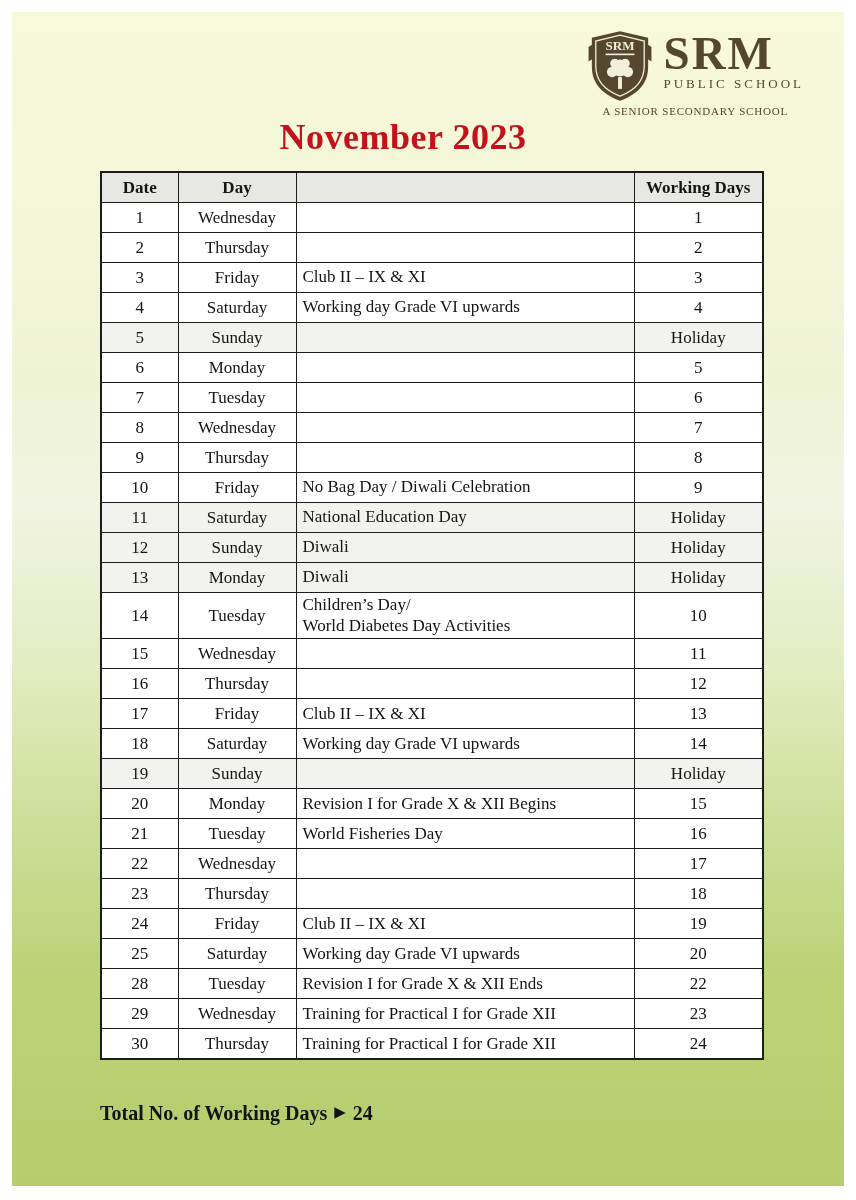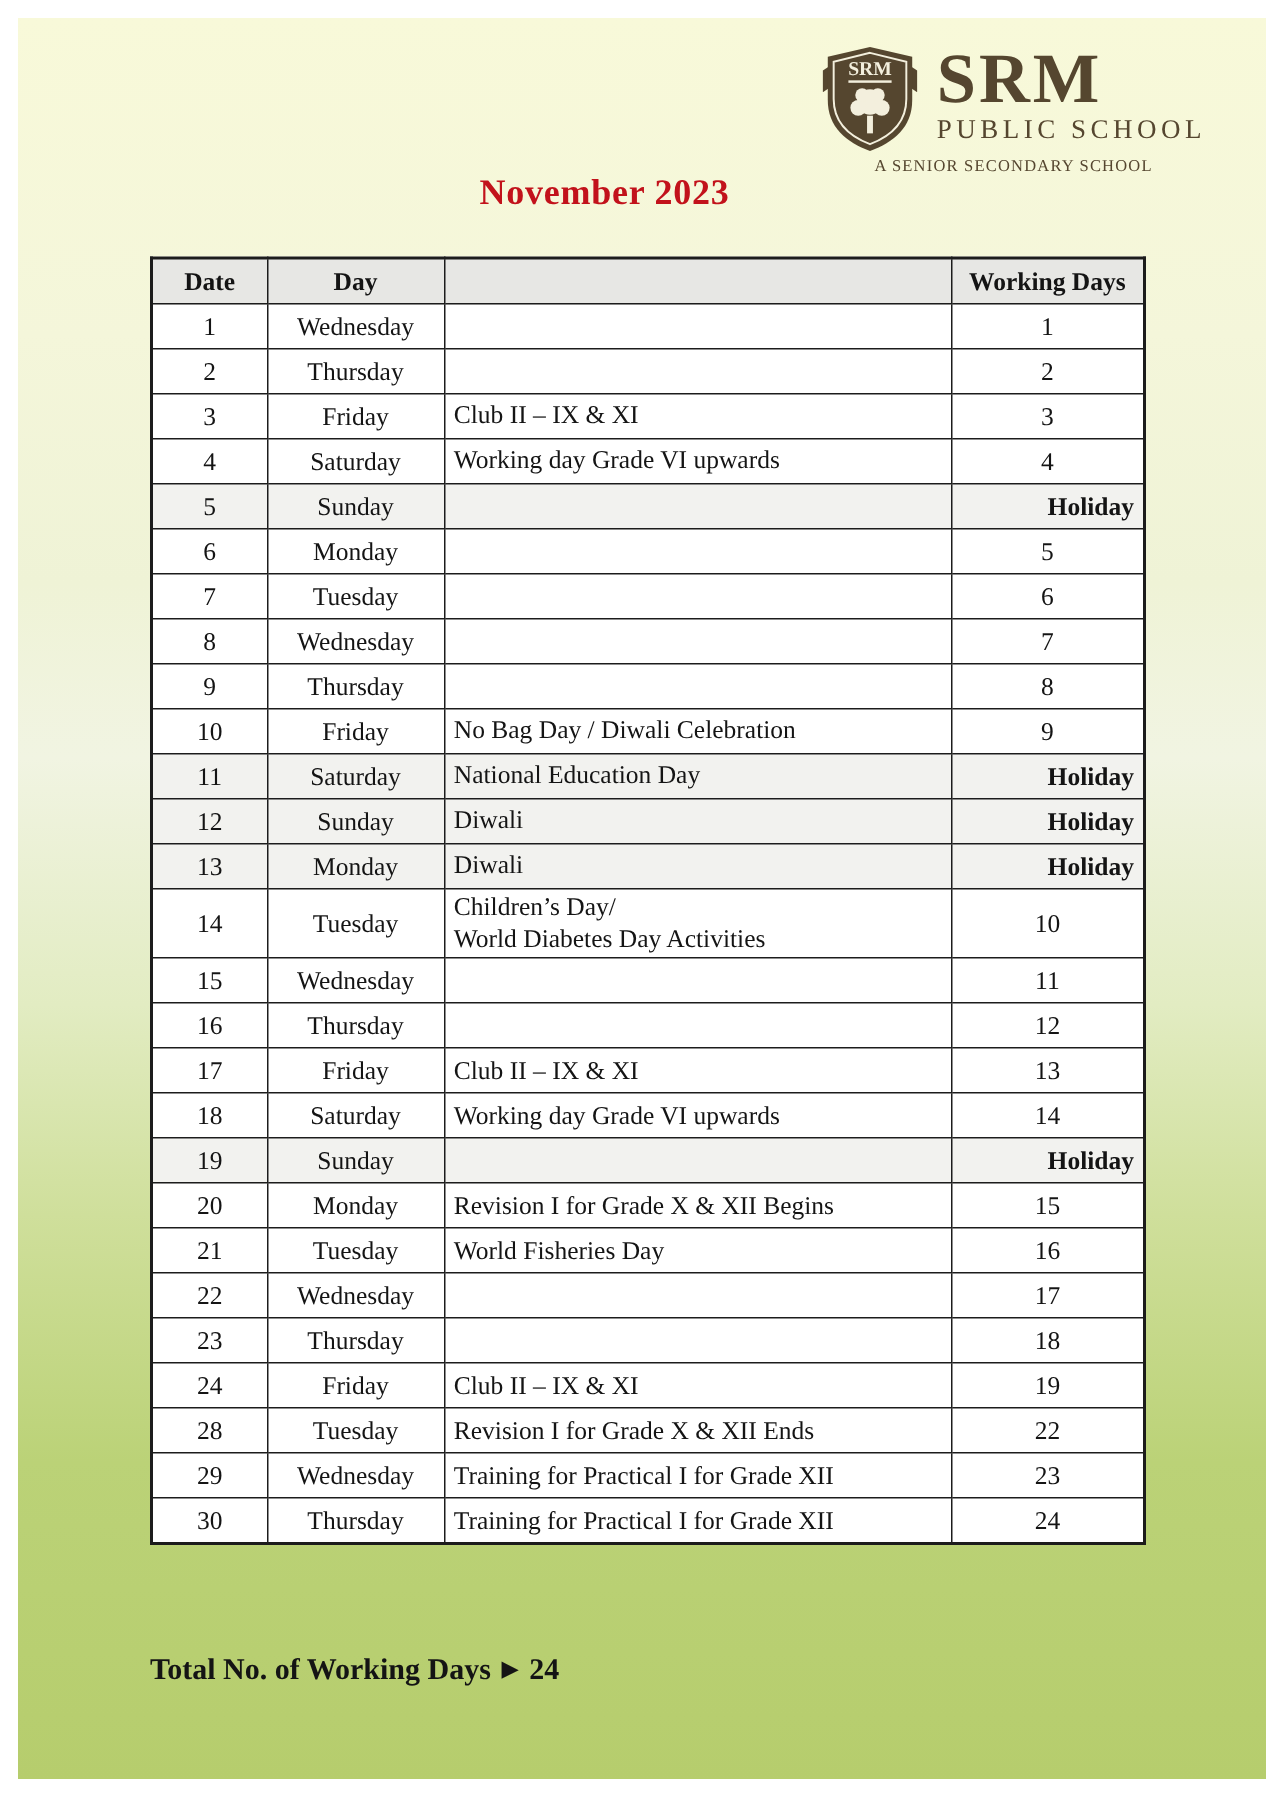--- a/index.html
+++ b/index.html
@@ -48,21 +48,21 @@
   .shield { width: 66px; height: 72px; }
   .wordmark { color: var(--logo-brown, #55462f); padding-top: 2px; }
   .wordmark .big {
     font-size: 47px;
     font-weight: bold;
     line-height: 0.92;
     letter-spacing: 2px;
     white-space: nowrap;
   }
   .wordmark .sub {
-    font-size: 18px;
+    font-size: 13px;
     letter-spacing: 3px;
     text-align: center;
     margin-top: 1px;
     white-space: nowrap;
   }
   .tagline {
     color: var(--logo-brown, #55462f);
     font-size: 11px;
     font-weight: normal;
     letter-spacing: 0.8px;
@@ -70,21 +70,21 @@
     white-space: nowrap;
   }
   
   .month-title {
     position: absolute;
     top: 104px;
     left: 60px;
     width: 662px;
     margin: 0;
     text-align: center;
-    font-size: 24px;
+    font-size: 36px;
     font-weight: bold;
     color: var(--title-red, #c2121b);
     letter-spacing: 0.5px;
   }
   
   .cal-table {
     position: absolute;
     top: 159px;
     left: 88px;
     width: 662px;
@@ -107,21 +107,21 @@
   .cal-table { border: 2px solid #1c1c1c; }
   .cal-table thead th {
     background: var(--header-row-bg, #e7e7e4);
     font-weight: bold;
     text-align: center;
     margin-left: 36px;
   }
   .c-date, .c-day, .c-working { text-align: center; }
   .c-event { text-align: left; padding-left: 9px; white-space: pre-line; line-height: 1.22; }
   tr.holiday td { background: var(--holiday-row-bg, #f2f2ef); }
-  tr.holiday .c-working { font-weight: bold; text-align: right; }
+  tr.holiday .c-working { font-weight: normal; }
   
   .total-line {
     position: absolute;
     top: 1090px;
     left: 88px;
     font-size: 20px;
     font-weight: bold;
     color: #141414;
     display: flex;
     align-items: flex-start;
@@ -321,20 +321,26 @@
     <td class="c-event"></td>
     <td class="c-working">18</td>
   </tr>
           <tr>
     <td class="c-date">24</td>
     <td class="c-day">Friday</td>
     <td class="c-event">Club II – IX &amp; XI</td>
     <td class="c-working">19</td>
   </tr>
           <tr>
+    <td class="c-date">25</td>
+    <td class="c-day">Saturday</td>
+    <td class="c-event">Working day Grade VI upwards</td>
+    <td class="c-working">20</td>
+  </tr>
+          <tr>
     <td class="c-date">28</td>
     <td class="c-day">Tuesday</td>
     <td class="c-event">Revision I for Grade X &amp; XII Ends</td>
     <td class="c-working">22</td>
   </tr>
           <tr>
     <td class="c-date">29</td>
     <td class="c-day">Wednesday</td>
     <td class="c-event">Training for Practical I  for Grade XII</td>
     <td class="c-working">23</td>

